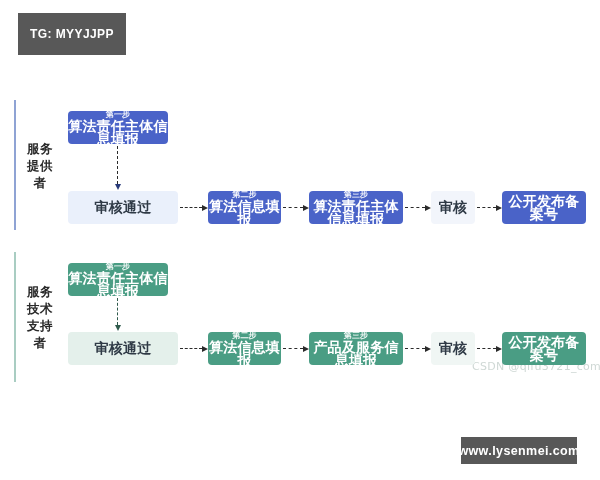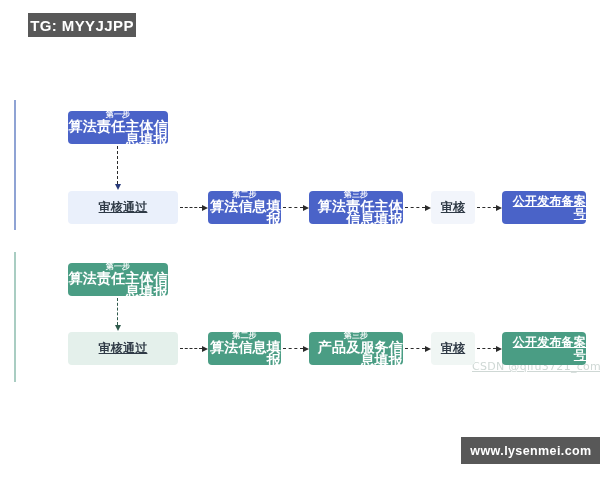--- a/index.html
+++ b/index.html
@@ -20,43 +20,42 @@
     position: absolute;
     background: #585858;
     color: #ffffff;
     font-weight: bold;
     letter-spacing: 0.4px;
     display: flex;
     align-items: center;
     justify-content: center;
   }
   #wm-top {
-    left: 28px;
+    left: 18px;
     top: 13px;
     width: 108px;
-    height: 24px;
-    font-size: 15px;
+    height: 42px;
+    font-size: 12px;
   }
   #wm-bottom {
     left: 461px;
     top: 437px;
-    width: 140px;
+    width: 116px;
     height: 27px;
     font-size: 12.5px;
   }
   #wm-csdn {
     position: absolute;
     left: 472px;
     top: 360px;
     font-size: 11px;
     color: #cfd8d5;
     letter-spacing: 0.3px;
     white-space: nowrap;
     font-family: "DejaVu Sans", sans-serif;
-    text-decoration: underline;
   }
 
   
   .lane {
     position: absolute;
     left: 0;
     display: flex;
     align-items: center;
   }
   #lane-provider   { top: 100px; height: 130px; }
@@ -84,36 +83,36 @@
 
   
   .node {
     position: absolute;
     box-sizing: border-box;
     display: flex;
     flex-direction: column;
     align-items: center;
     justify-content: center;
     border-radius: 4px;
-    text-align: right;
+    text-align: center;
     font-family: "DejaVu Sans", sans-serif;
     letter-spacing: 0.2px;
   }
   .node .step {
     font-size: 8px;
     line-height: 11px;
     font-weight: bold;
     opacity: 0.95;
   }
   .node .label {
     font-size: 14px;
     line-height: 13px;
     font-weight: bold;
   }
-  .node.single .label { font-size: 12px; text-decoration: underline; }
+  .node.single .label { font-size: 14px; }
 
   .solid-blue  { background: #4a63c8; color: #ffffff; }
   .solid-green { background: #4a9d84; color: #ffffff; }
   .ghost-blue  { background: #eaf0fb; color: #2f3a46; }
   .ghost-green { background: #e4f0eb; color: #2f3a46; }
   .ghost-gray  { background: #f2f5fb; color: #2f3a46; }
   .ghost-gray2 { background: #f0f6f4; color: #2f3a46; }
 
   
   .conn {
@@ -157,20 +156,21 @@
 <body>
 
 <div class="wm" id="wm-top">TG: MYYJJPP</div>
 
 <div class="wm" id="wm-bottom">www.lysenmei.com</div>
 
 <div id="wm-csdn">CSDN @qifu3721_com</div>
 
 <div class="lane" id="lane-provider">
   <div class="lane-rule"></div>
+  <div class="lane-title">服务提供者</div>
 </div>
 
 <div class="node solid-blue" style="left:68px; top:111px; width:100px; height:33px;">
   <span class="step">第一步</span>
   <span class="label">算法责任主体信息填报</span>
 </div>
 
 <div class="conn v" style="left:114px; top:146px; height:44px;">
   <div class="dash"></div>
   <div class="head"></div>
@@ -213,20 +213,21 @@
   <div class="dash"></div>
     <div class="head"></div>
 </div>
 
 <div class="node solid-blue single" style="left:502px; top:191px; width:84px; height:33px;">
   <span class="label">公开发布备案号</span>
 </div>
 
 <div class="lane" id="lane-supporter">
   <div class="lane-rule"></div>
+  <div class="lane-title">服务技术支持者</div>
 </div>
 
 <div class="node solid-green" style="left:68px; top:263px; width:100px; height:33px;">
   <span class="step">第一步</span>
   <span class="label">算法责任主体信息填报</span>
 </div>
 
 <div class="conn v green" style="left:114px; top:298px; height:33px;">
   <div class="dash"></div>
   <div class="head"></div>

